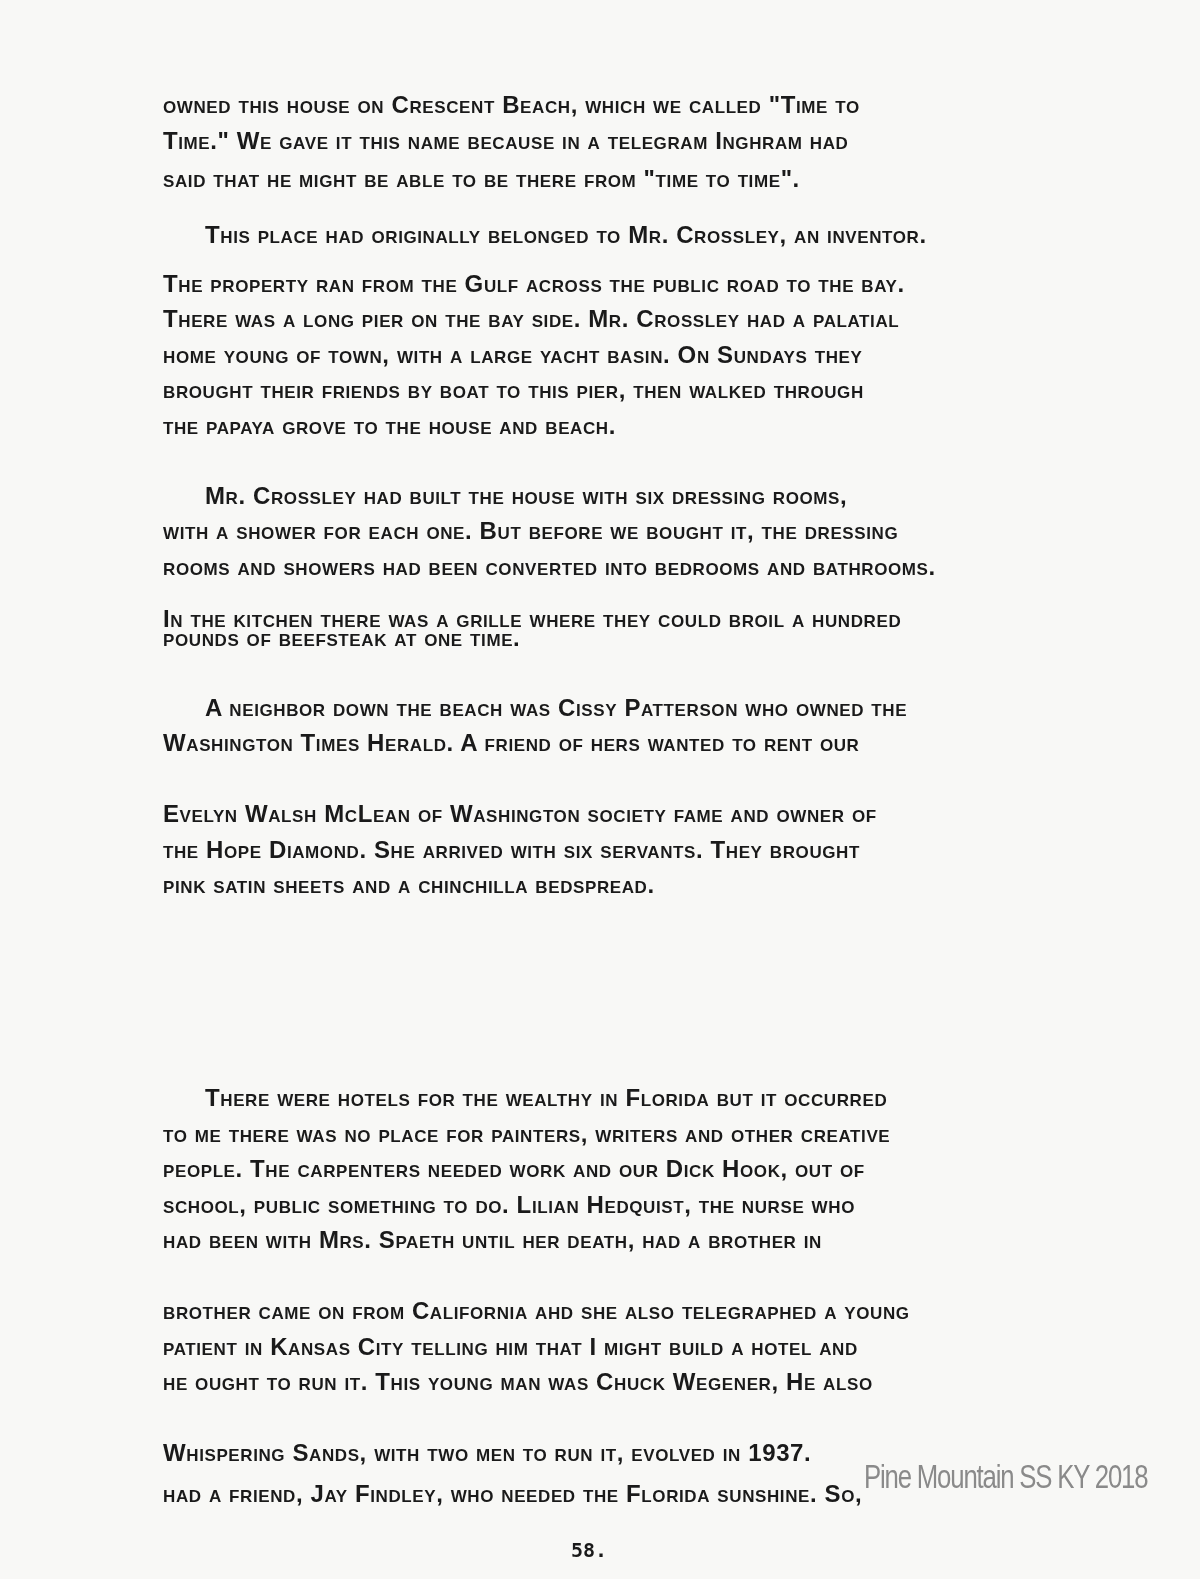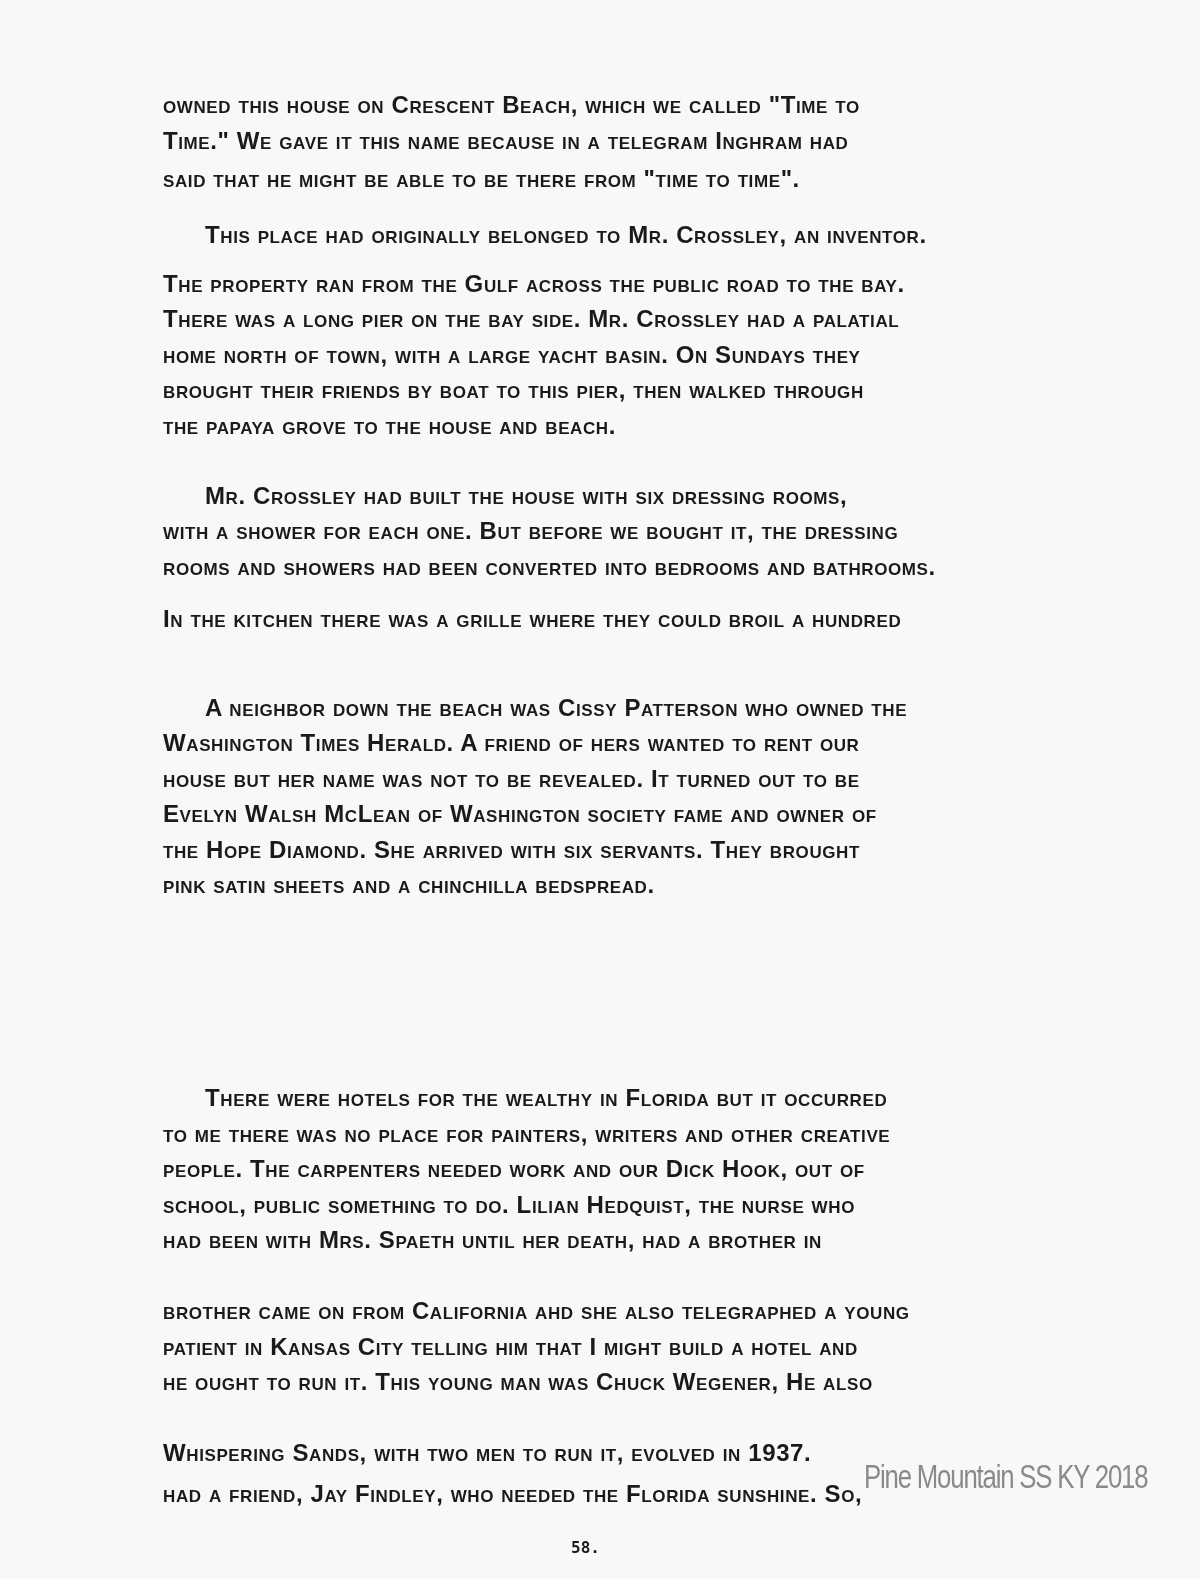--- a/index.html
+++ b/index.html
@@ -40,48 +40,48 @@
     transform: scaleX(0.78);
     transform-origin: left top;
     white-space: nowrap;
   }
   .page-number {
     position: absolute;
     left: 571px;
     top: 1538px;
     font-family: "DejaVu Sans Mono", monospace;
     font-weight: bold;
-    font-size: 16px;
+    font-size: 20px;
     color: #1a1a1a;
   }
 </style>
 </head>
 <body>
 
 <div class="page">
 
   <div class="line" style="top:92px">owned this house on Crescent Beach, which we called "Time to</div>
   <div class="line" style="top:128px">Time." We gave it this name because in a telegram Inghram had</div>
   <div class="line" style="top:166px">said that he might be able to be there from "time to time".</div>
 
   <div class="line" style="top:222px; left:205px">This place had originally belonged to Mr. Crossley, an inventor.</div>
   <div class="line" style="top:271px">The property ran from the Gulf across the public road to the bay.</div>
   <div class="line" style="top:306px">There was a long pier on the bay side.  Mr. Crossley had a palatial</div>
-  <div class="line" style="top:342px">home north of town, with a large yacht basin. On Sundays they</div>
+  <div class="line" style="top:342px">home young of town, with a large yacht basin. On Sundays they</div>
   <div class="line" style="top:377px">brought their friends by boat to this pier, then walked through</div>
   <div class="line" style="top:413px">the papaya grove to the house and beach.</div>
 
   <div class="line" style="top:483px; left:205px">Mr. Crossley had built the house with six dressing rooms,</div>
   <div class="line" style="top:518px">with a shower for each one. But before we bought it, the dressing</div>
   <div class="line" style="top:554px">rooms and showers had been converted into bedrooms and bathrooms.</div>
   <div class="line" style="top:606px">In the kitchen there was a grille where they could broil a hundred</div>
+  <div class="line" style="top:625px">pounds of beefsteak at one time.</div>
 
   <div class="line" style="top:695px; left:205px">A neighbor down the beach was Cissy Patterson who owned the</div>
   <div class="line" style="top:730px">Washington Times Herald. A friend of hers wanted to rent our</div>
-  <div class="line" style="top:766px">house but her name was not to be revealed. It turned out to be</div>
   <div class="line" style="top:801px">Evelyn Walsh McLean of Washington society fame and owner of</div>
   <div class="line" style="top:837px">the Hope Diamond.  She arrived with six servants. They brought</div>
   <div class="line" style="top:872px">pink satin sheets and a chinchilla  bedspread.</div>
 
   <div class="line" style="top:1085px; left:205px">There were hotels for the wealthy in Florida but it occurred</div>
   <div class="line" style="top:1121px">to me there was no place for painters, writers and other creative</div>
   <div class="line" style="top:1156px">people. The carpenters needed work and our Dick Hook, out of</div>
   <div class="line" style="top:1192px">school, public something to do. Lilian Hedquist, the nurse who</div>
   <div class="line" style="top:1227px">had been with Mrs. Spaeth until her death, had a brother in</div>
   <div class="line" style="top:1298px">brother came on from California ahd she also telegraphed a young</div>

